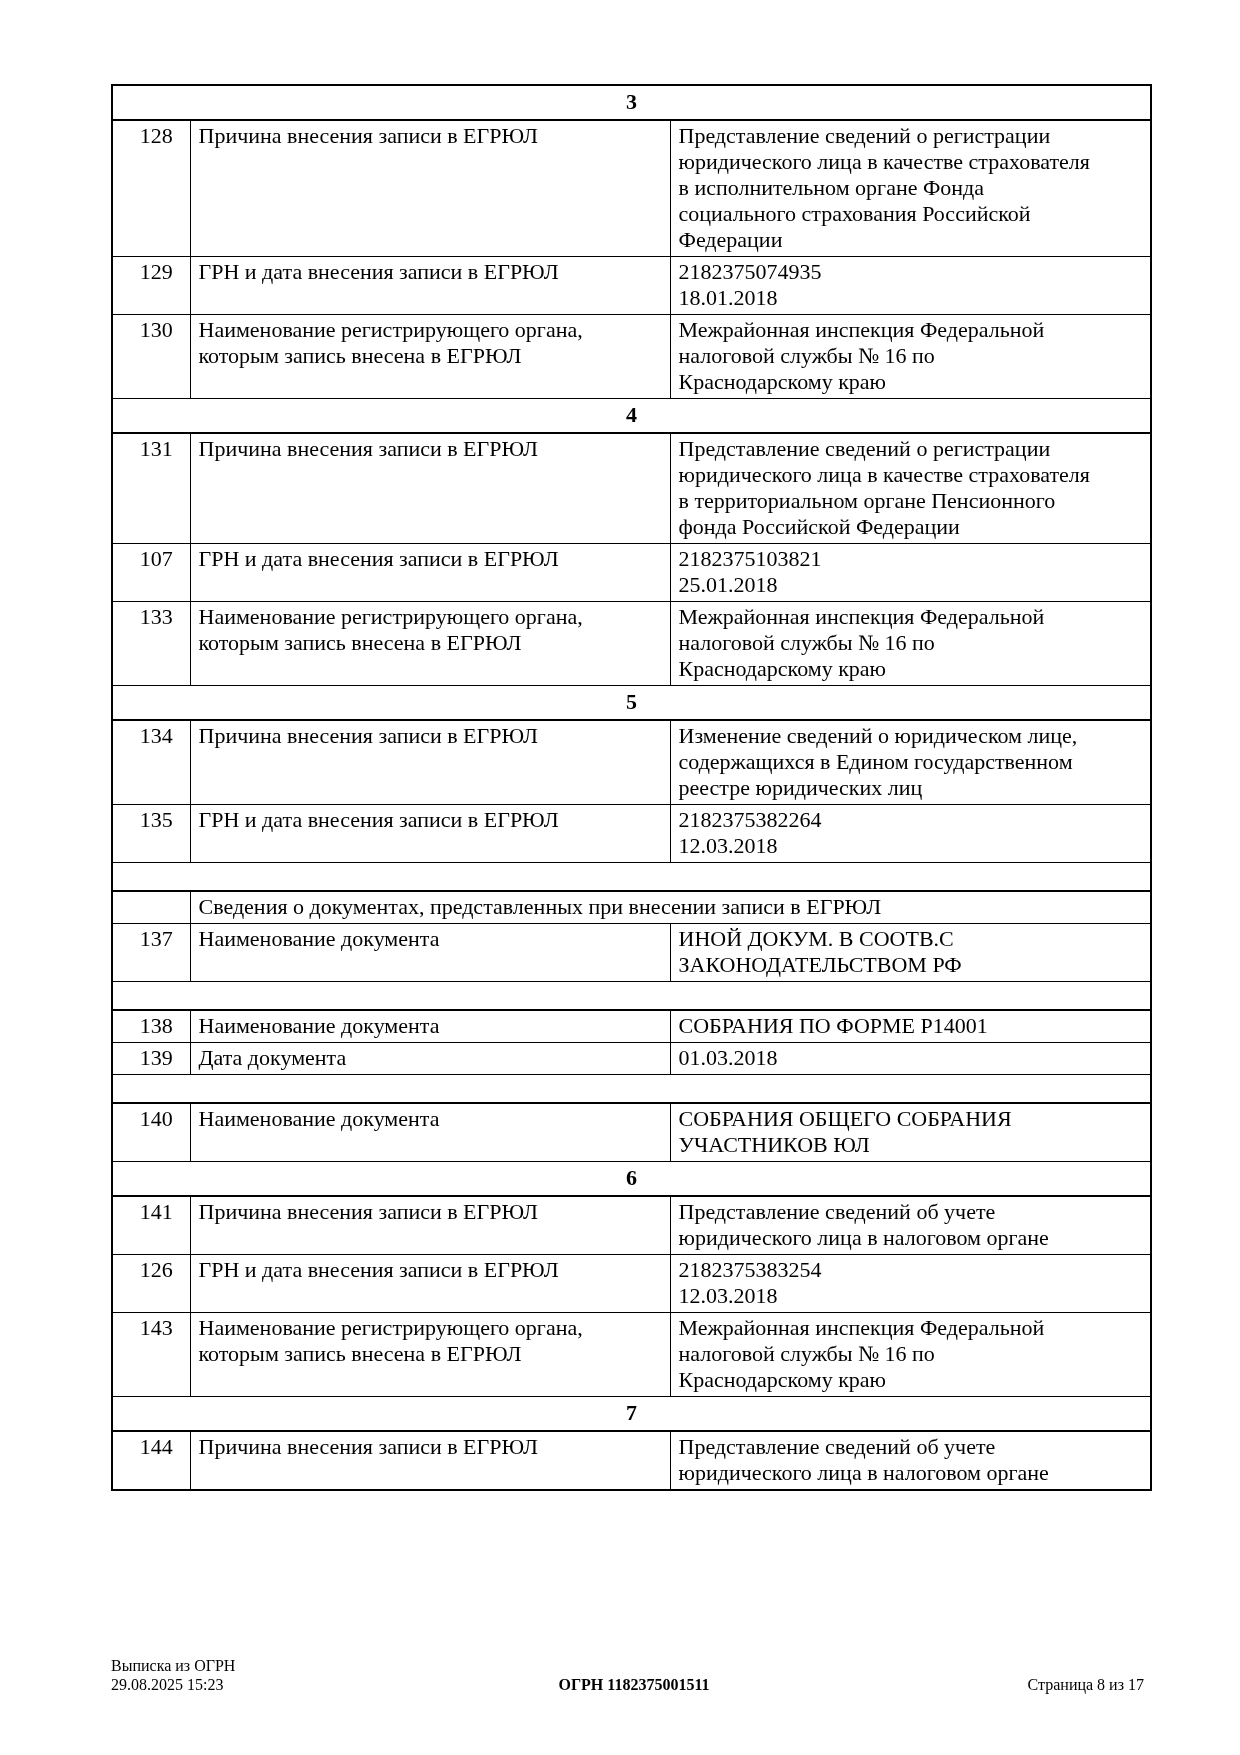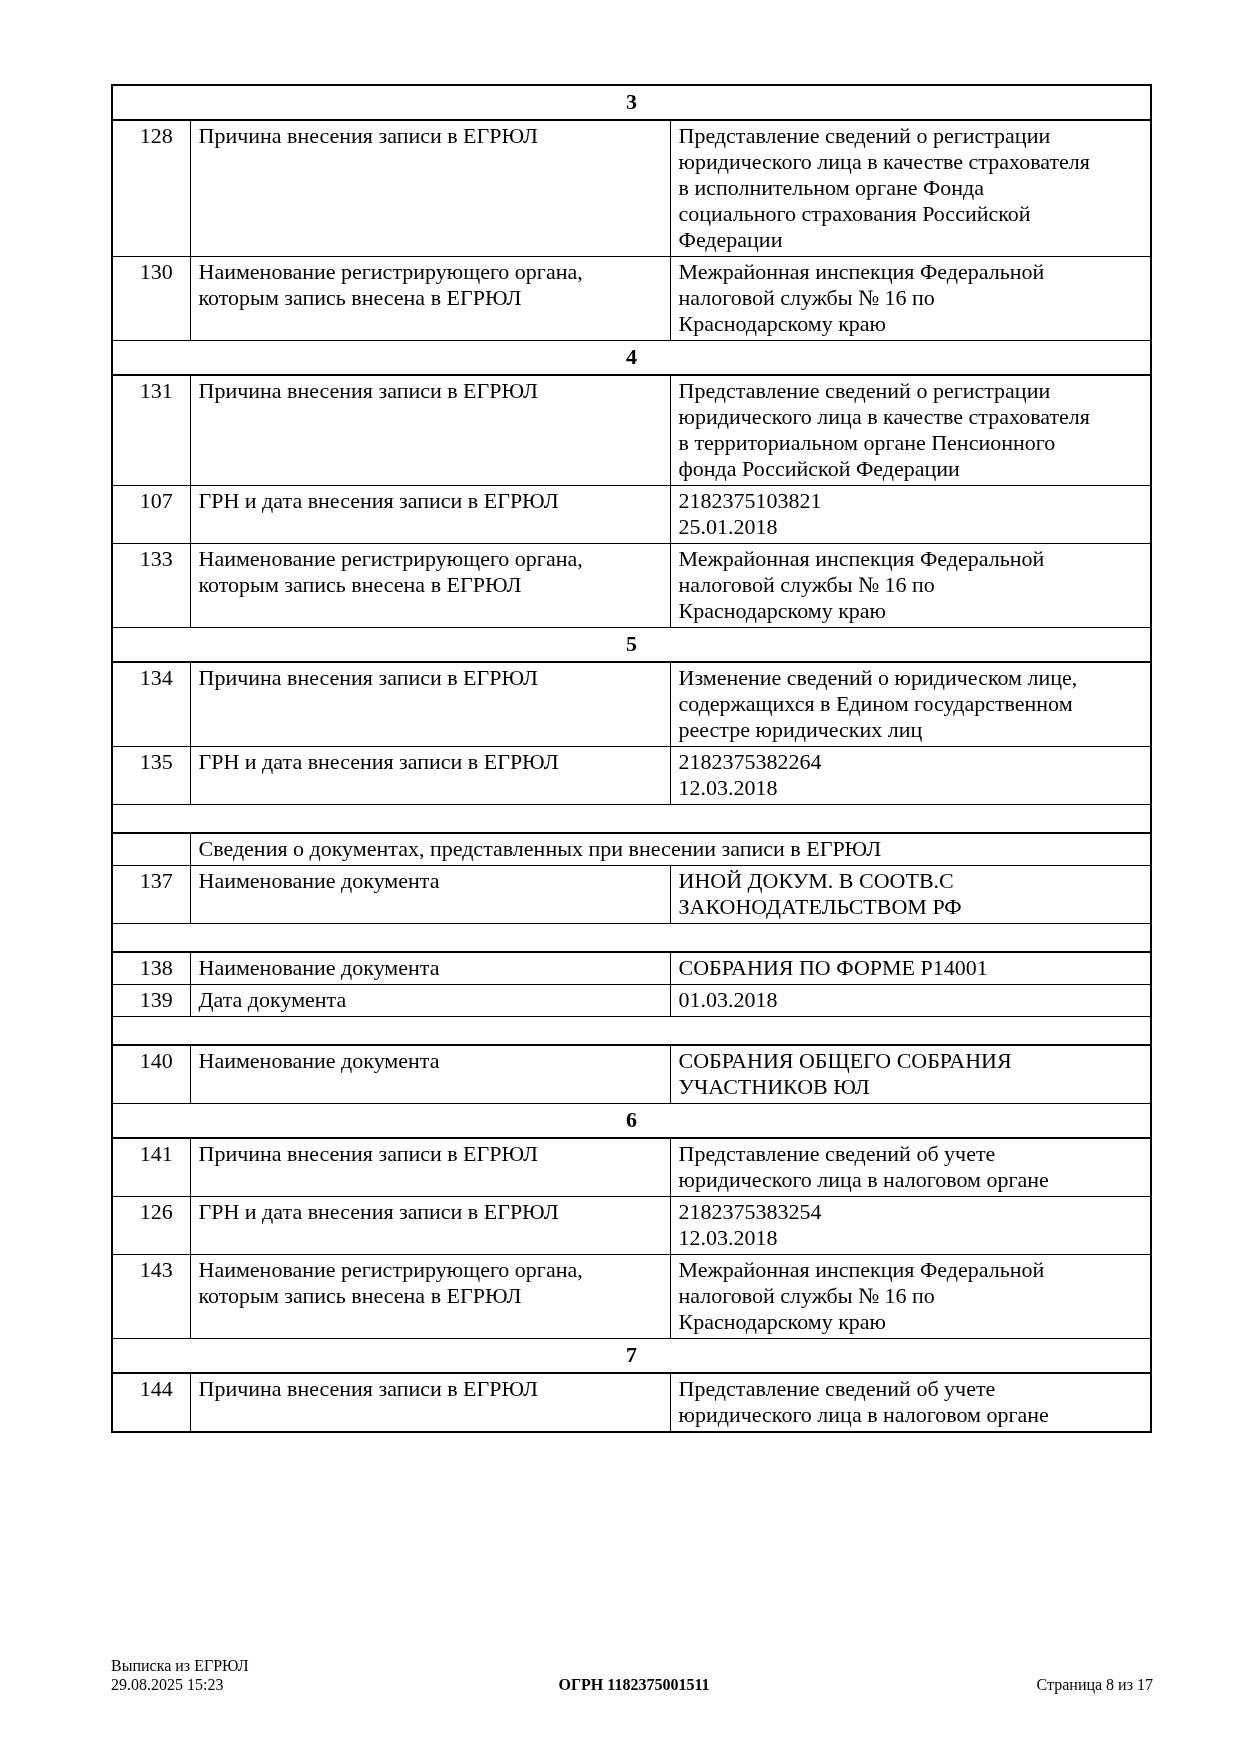--- a/index.html
+++ b/index.html
@@ -64,21 +64,21 @@
   .footer {
     position: absolute;
     left: 111px;
     top: 1656px;
     width: 1046px;
     font-size: 16px;
     line-height: 19px;
   }
   .footer .fl { position: absolute; left: 0; top: 0; }
   .footer .fc { position: absolute; left: 0; top: 19px; width: 100%; text-align: center; font-weight: bold; }
-  .footer .fr { position: absolute; right: 4px; top: 19px; text-align: right; }
+  .footer .fr { position: absolute; right: 13px; top: 19px; text-align: right; }
 </style>
 </head>
 <body>
 
 <div class="page">
 
   <table class="egrul">
     <colgroup>
       <col style="width:78px">
       <col style="width:480px">
@@ -91,20 +91,26 @@
         <tr>
           <td class="num">128</td>
           <td>Причина внесения записи в ЕГРЮЛ</td>
           <td>Представление сведений о регистрации
 юридического лица в качестве страхователя
 в исполнительном органе Фонда
 социального страхования Российской
 Федерации</td>
         </tr>
         <tr>
+          <td class="num">129</td>
+          <td>ГРН и дата внесения записи в ЕГРЮЛ</td>
+          <td>2182375074935
+18.01.2018</td>
+        </tr>
+        <tr>
           <td class="num">130</td>
           <td>Наименование регистрирующего органа,
 которым запись внесена в ЕГРЮЛ</td>
           <td>Межрайонная инспекция Федеральной
 налоговой службы № 16 по
 Краснодарскому краю</td>
         </tr>
         <tr class="section-row">
           <td colspan="3">4</td>
         </tr>
@@ -211,20 +217,20 @@
           <td class="num">144</td>
           <td>Причина внесения записи в ЕГРЮЛ</td>
           <td>Представление сведений об учете
 юридического лица в налоговом органе</td>
         </tr>
       </tbody>
   </table>
 
   <div class="footer">
     <div class="fl">
-      <div>Выписка из ЕГРЮЛ</div>
+      <div>Выписка из ОГРН</div>
       <div>29.08.2025 15:23</div>
     </div>
     <div class="fc">ОГРН 1182375001511</div>
     <div class="fr">Страница 8 из 17</div>
   </div>
 
 </div>
 
 </body></html>

